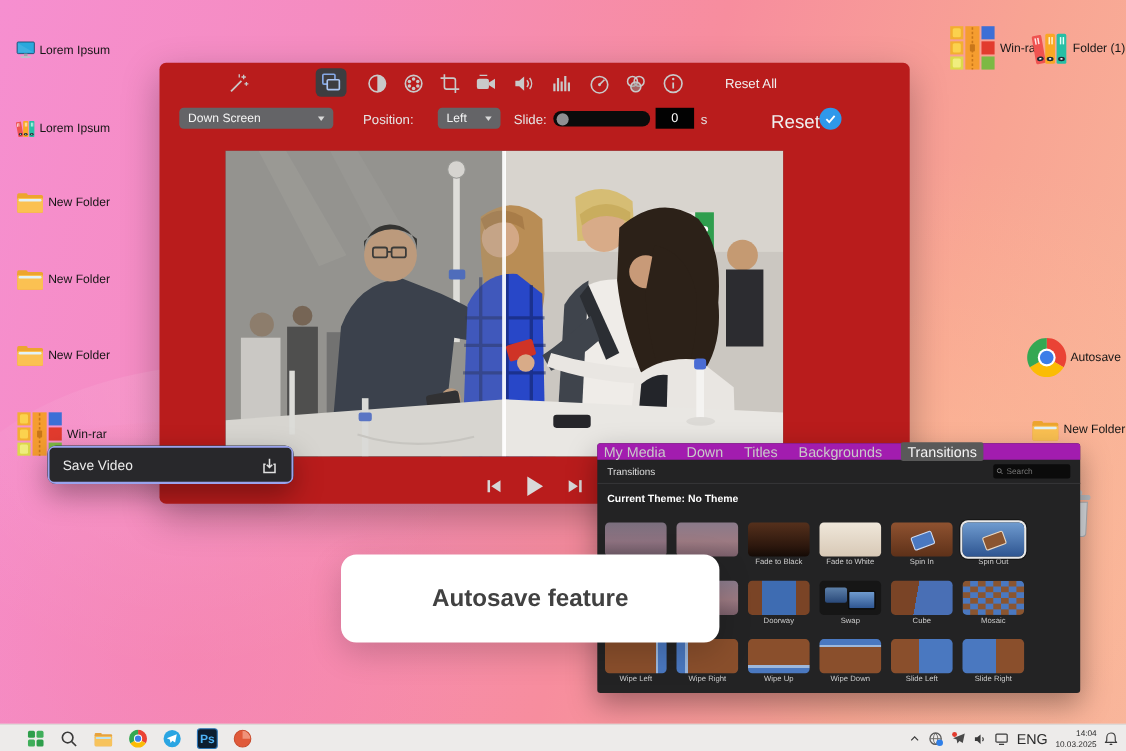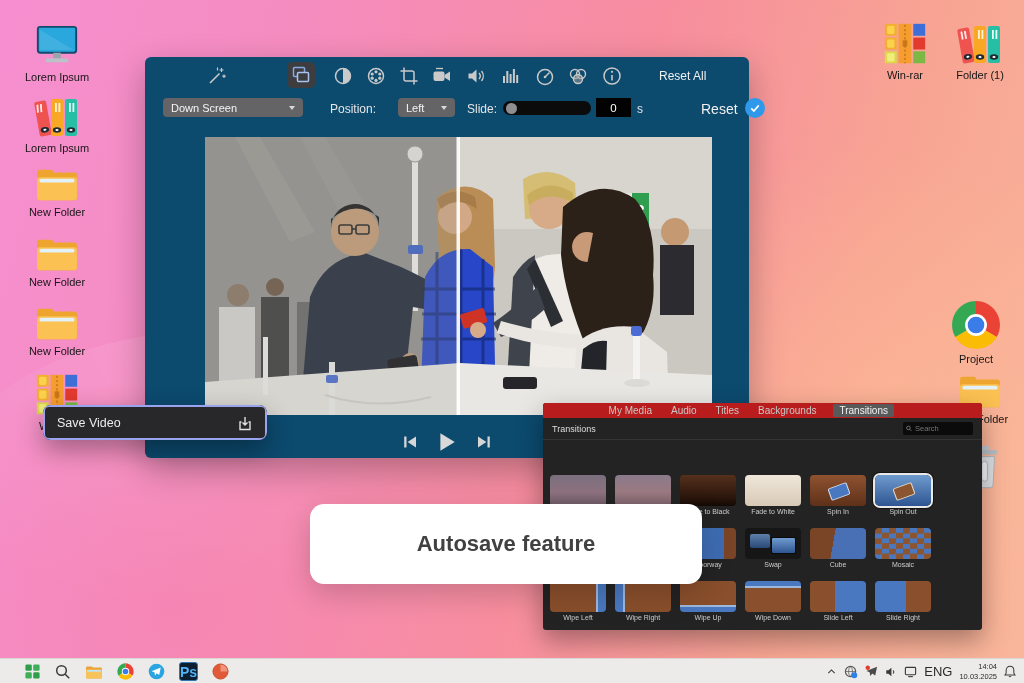--- a/index.html
+++ b/index.html
@@ -8,62 +8,62 @@
        background:linear-gradient(105deg,#f68fd0 0%,#f58cc0 25%,#f78d9e 55%,#f8a493 78%,#f9b69b 100%)}
   .bgfx{position:absolute;pointer-events:none}
   #glow-right{right:-160px;top:120px;width:620px;height:620px;border-radius:50%;
       background:radial-gradient(circle,rgba(255,195,150,.45),rgba(255,195,150,0) 65%)}
   #glow-bl{left:-180px;bottom:-120px;width:700px;height:420px;border-radius:50%;
       background:radial-gradient(circle,rgba(246,125,165,.40),rgba(246,125,165,0) 65%)}
   #arc{left:-60px;top:330px;width:560px;height:330px;border-radius:50%;
       background:radial-gradient(circle at 40% 0%,rgba(255,255,255,.10),rgba(255,255,255,0) 60%)}
 
   
-  .dcell{position:absolute;width:86px;display:flex;flex-direction:column;align-items:center;gap:3px;z-index:5}
+  .dcell{position:absolute;width:86px;display:flex;flex-direction:row;align-items:center;gap:3px;z-index:5}
   .dlabel{font-size:11px;color:#161616;text-align:center;line-height:1.15;white-space:nowrap}
 
   
-  #editor{position:absolute;left:145px;top:57px;width:604px;height:401px;background:#0c4a6e;
+  #editor{position:absolute;left:145px;top:57px;width:682px;height:401px;background:#b91c1c;
           border-radius:6px;box-shadow:0 12px 34px rgba(0,0,0,.28);z-index:10}
   .toolbar{position:relative;height:38px}
   .tbi{position:absolute;top:9px;width:20px;height:20px;cursor:pointer}
   .selwrap{position:absolute;left:142px;top:5px;width:28px;height:26px;background:#3d3d40;border-radius:5px;
            display:flex;align-items:center;justify-content:center}
   .reset-all{position:absolute;left:514px;top:12px;font-size:12px;color:#f0f0f0;cursor:pointer}
   .settings{position:relative;height:40px}
   .dropdown{position:absolute;top:3px;height:19px;background:#646467;border-radius:4px;display:flex;
             align-items:center;justify-content:space-between;padding:0 8px;color:#f5f5f5;font-size:11px;cursor:pointer}
   .chev{width:0;height:0;border-left:3.5px solid transparent;border-right:3.5px solid transparent;border-top:4.5px solid #d9d9d9}
   .lbl{position:absolute;top:7px;font-size:12px;color:#e5e5e5}
   .slider{position:absolute;left:358px;top:6px;width:88px;height:14px;background:#0b0b0b;border-radius:7px;cursor:pointer}
   .knob{position:absolute;left:3px;top:1.5px;width:11px;height:11px;border-radius:50%;background:#8f8f92}
   .valuebox{position:absolute;left:451px;top:3px;width:35px;height:19px;background:#020202;color:#fff;
             font-size:11.5px;display:flex;align-items:center;justify-content:center;cursor:text}
-  .reset-btn{position:absolute;left:556px;top:6px;font-size:14px;color:#f0f0f0;cursor:pointer}
+  .reset-btn{position:absolute;left:556px;top:6px;font-size:17px;color:#f0f0f0;cursor:pointer}
   .checkbtn{position:absolute;left:600px;top:3px;width:20px;height:20px;border-radius:50%;background:#2f98ea;
             display:flex;align-items:center;justify-content:center;cursor:pointer}
   .preview{position:absolute;left:60px;top:80px;width:507px;height:278px;overflow:hidden;background:#777}
   .transport{position:absolute;left:0;top:374px;width:100%;display:flex;align-items:center;justify-content:center;gap:18px}
   .transport svg{cursor:pointer}
 
   
   #ctxmenu{position:absolute;left:43px;top:405px;width:224px;background:#28282b;border-radius:8px;z-index:30;
            box-shadow:0 10px 26px rgba(0,0,0,.35);overflow:hidden}
   .menu-item{position:relative;height:35px;display:flex;align-items:center;padding:0 14px;color:#ececec;
              font-size:12.5px;cursor:pointer}
   .menu-item + .menu-item{border-top:3px solid #fca5a5}
   .menu-item.selected{box-shadow:inset 0 0 0 2px #9aa3ee;border-radius:6px}
   .mi-icon{margin-left:auto;display:flex;align-items:center}
   .lp-dots{font-size:11px;letter-spacing:1px;color:#fff}
 
   
   #panel{position:absolute;left:543px;top:403px;width:439px;height:227px;background:#232324;z-index:30;
          border-radius:3px;box-shadow:0 10px 26px rgba(0,0,0,.35)}
-  .tabbar{height:15px;background:#b91c1c;display:flex;justify-content:flex-end;align-items:center;gap:15px;
-          padding-right:88px;font-size:10px;color:#c9c9c9;border-radius:3px 3px 0 0}
+  .tabbar{height:15px;background:#a21caf;display:flex;justify-content:flex-end;align-items:center;gap:15px;
+          padding-right:88px;font-size:13px;color:#c9c9c9;border-radius:3px 3px 0 0}
   .tab{cursor:pointer;padding:1px 2px;white-space:nowrap}
   .tab.active{background:#595959;border-radius:2px;padding:1px 6px;color:#f4f4f4}
   .panelrow{height:21px;border-bottom:1px solid #343436;display:flex;align-items:center;padding:0 9px}
   .panel-title{font-size:9px;color:#dedede}
   .searchbox{margin-left:auto;width:64px;height:13px;background:#0b0b0b;border-radius:2px;display:flex;
              align-items:center;padding:0 3px;gap:3px}
   .searchbox input{width:100%;background:none;border:none;outline:none;color:#9a9a9a;font-size:7.5px;padding:0;
                    font-family:"Liberation Sans",sans-serif}
   .themerow{height:27px;display:flex;align-items:center;padding:0 9px;font-size:9.5px;font-weight:bold;color:#fff}
   .tgrid{position:absolute;left:7px;top:72px;display:grid;grid-template-columns:repeat(6,56px);
@@ -89,32 +89,32 @@
   .th-cube{background:linear-gradient(100deg,#7a4426 0 42%,#496fb5 42% 100%)}
   .th-mosaic{background:repeating-conic-gradient(#4a78c0 0 25%,#8a5530 0 50%);background-size:14px 10.4px}
   .th-wl{background:linear-gradient(90deg,#8a4f2c 0 82%,#9db8dd 82% 86%,#4a78c0 86%)}
   .th-wr{background:linear-gradient(90deg,#4a78c0 0 14%,#9db8dd 14% 18%,#8a4f2c 18%)}
   .th-wu{background:linear-gradient(180deg,#8a4f2c 0 76%,#9db8dd 76% 84%,#4a78c0 84%)}
   .th-wd{background:linear-gradient(180deg,#4a78c0 0 16%,#9db8dd 16% 24%,#8a4f2c 24%)}
   .th-sl{background:linear-gradient(90deg,#8a4f2c 0 45%,#4a78c0 45%)}
   .th-sr{background:linear-gradient(90deg,#4a78c0 0 55%,#8a4f2c 55%)}
 
   
-  #tooltip{position:absolute;left:310px;top:504px;width:392px;height:80px;background:#fff;border-radius:14px;
+  #tooltip{position:absolute;left:310px;top:504px;width:344px;height:80px;background:#fff;border-radius:14px;
            z-index:50;display:flex;align-items:center;justify-content:center;
            box-shadow:0 10px 30px rgba(0,0,0,.18);font-size:22px;font-weight:600;color:#414141}
 
   
   #taskbar{position:absolute;left:0;top:658px;width:1024px;height:25px;background:#edebea;z-index:40;
            border-top:1px solid #dbd7d5}
   .tb-left{position:absolute;left:24px;top:0;height:25px;display:flex;align-items:center;gap:14px}
   .tb-left > *{cursor:pointer}
   .ps-badge{width:17px;height:17px;background:#0c1e30;border:1px solid #2e75b6;border-radius:3px;
             display:flex;align-items:center;justify-content:center}
-  .ps-badge span{font-size:14px;font-weight:bold;color:#4fb3f6}
+  .ps-badge span{font-size:11px;font-weight:bold;color:#4fb3f6}
   .tb-tray{position:absolute;right:8px;top:0;height:25px;display:flex;align-items:center;gap:7px}
   .tb-tray > *{cursor:pointer}
   .tray-lang{font-size:13px;color:#2a2a2a}
   .tray-clock{font-size:7.5px;color:#2a2a2a;text-align:right;line-height:1.25}
 </style>
 </head>
 <body>
 
 <div class="bgfx" id="glow-right"></div>
 <div class="bgfx" id="glow-bl"></div>
@@ -244,21 +244,21 @@
 </div>
 
 <div class="dcell" style="left:933px;top:300px">
   <svg width="50" height="50" viewBox="0 0 48 48">
     <path d="M24 24 L24 1 A23 23 0 0 1 43.9 35.5 Z" fill="#ea4335"></path>
     <path d="M24 24 L43.9 35.5 A23 23 0 0 1 4.1 35.5 Z" fill="#fbbc05"></path>
     <path d="M24 24 L4.1 35.5 A23 23 0 0 1 24 1 Z" fill="#34a853"></path>
     <circle cx="24" cy="24" r="10.5" fill="#fff"></circle>
     <circle cx="24" cy="24" r="8" fill="#3b7de8"></circle>
   </svg>
-  <div class="dlabel">Project</div>
+  <div class="dlabel">Autosave</div>
 </div>
 
 <div class="dcell" style="left:937px;top:372px">
   <svg width="46" height="38" viewBox="0 0 48 40">
     <rect x="3" y="5" width="17" height="10" rx="2.5" fill="#eda52f"></rect>
     <rect x="3" y="8" width="42" height="29" rx="2.5" fill="#eda52f"></rect>
     <rect x="3" y="13" width="42" height="24" rx="2.5" fill="#fbc152"></rect>
     <rect x="5.5" y="14.5" width="37" height="4" rx="2" fill="#e2f2f8"></rect>
   </svg>
   <div class="dlabel">New Folder</div>
@@ -446,35 +446,36 @@
       <svg width="16" height="16" viewBox="0 0 16 16">
           <path d="M4.5 7 H3 V14.5 H13 V7 H11.5 M8 2 V10 M5.5 7.5 L8 10 L10.5 7.5" fill="none" stroke="#e0e0e0" stroke-width="1.4"></path>
         </svg>
     </span>
   </div>
 </div>
 
 <div id="panel">
   <div class="tabbar">
     <span class="tab">My Media</span>
-    <span class="tab">Audio</span>
+    <span class="tab">Down</span>
     <span class="tab">Titles</span>
     <span class="tab">Backgrounds</span>
     <span class="tab active">Transitions</span>
   </div>
   <div class="panelrow">
     <span class="panel-title">Transitions</span>
     <span class="searchbox">
       <svg width="7" height="7" viewBox="0 0 10 10">
         <circle cx="4" cy="4" r="3" fill="none" stroke="#8a8a8a" stroke-width="1.3"></circle>
         <line x1="6.3" y1="6.3" x2="9" y2="9" stroke="#8a8a8a" stroke-width="1.3"></line>
       </svg>
       <input type="text" placeholder="Search" style="">
     </span>
   </div>
+  <div class="themerow">Current Theme: No Theme</div>
   <div class="tgrid">
     <div class="tcell">
       <div class="th th-muted"></div>
       <div class="tlabel"></div>
     </div>
     <div class="tcell">
       <div class="th th-muted2"></div>
       <div class="tlabel"></div>
     </div>
     <div class="tcell">

